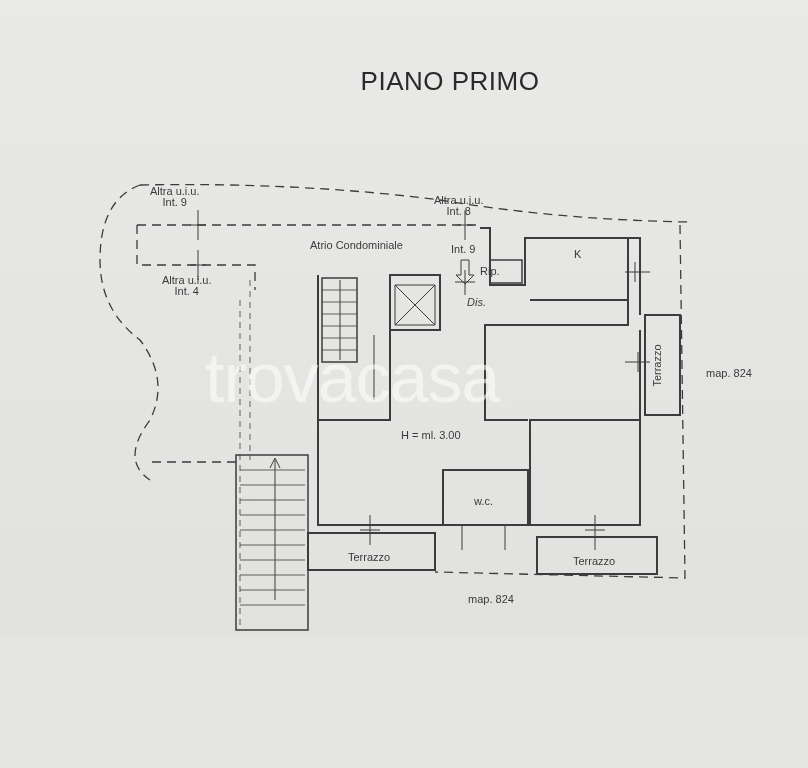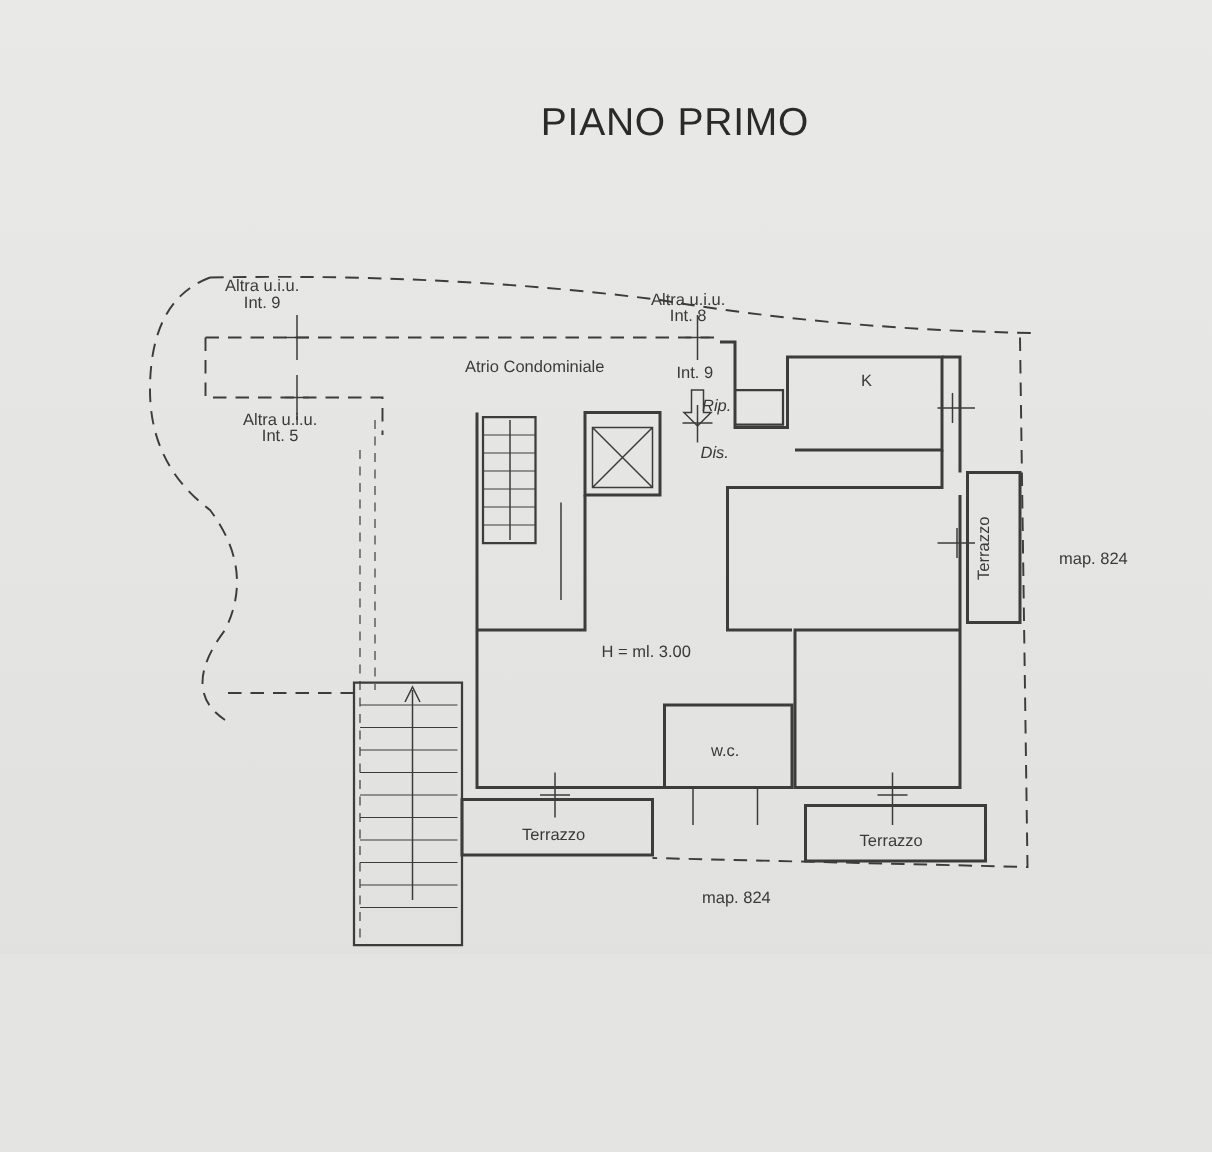--- a/index.html
+++ b/index.html
@@ -58,28 +58,29 @@
   <div class="lbl" style="left:150px;top:186px;">
       <div>Altra u.i.u.</div>
       <div>Int. 9</div>
     </div>
   <div class="lbl" style="left:434px;top:195px;">
       <div>Altra u.i.u.</div>
       <div>Int. 8</div>
     </div>
   <div class="lbl" style="left:162px;top:275px;">
       <div>Altra u.i.u.</div>
-      <div>Int. 5</div>
+      <div>Int. 4</div>
     </div>
   <div class="lbl" style="left:266px;top:240px;margin-left:44px;">Atrio Condominiale</div>
   <div class="lbl" style="left:451px;top:244px;">Int. 9</div>
-  <div class="lbl" style="left:468px;top:266px;font-style:italic;">Rip.</div>
+  <div class="lbl" style="left:480px;top:266px;">Rip.</div>
   <div class="lbl" style="left:574px;top:249px;">K</div>
   <div class="lbl" style="left:467px;top:297px;font-style:italic;">Dis.</div>
   <div class="lbl" style="left:636px;top:360px;transform:rotate(-90deg);">Terrazzo</div>
   <div class="lbl" style="left:706px;top:368px;">map. 824</div>
   <div class="lbl" style="left:401px;top:430px;text-align:right;">H = ml. 3.00</div>
   <div class="lbl" style="left:474px;top:496px;text-align:right;">w.c.</div>
   <div class="lbl" style="left:348px;top:552px;">Terrazzo</div>
   <div class="lbl" style="left:573px;top:556px;">Terrazzo</div>
   <div class="lbl" style="left:468px;top:594px;">map. 824</div>
 
+  <div class="wm">trovacasa</div>
 </div>
 
 </body></html>

